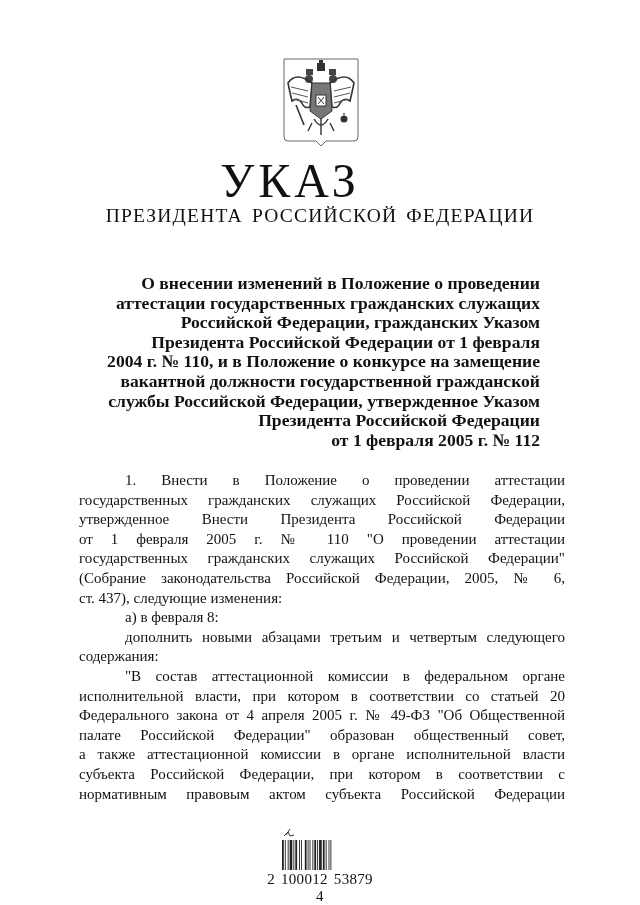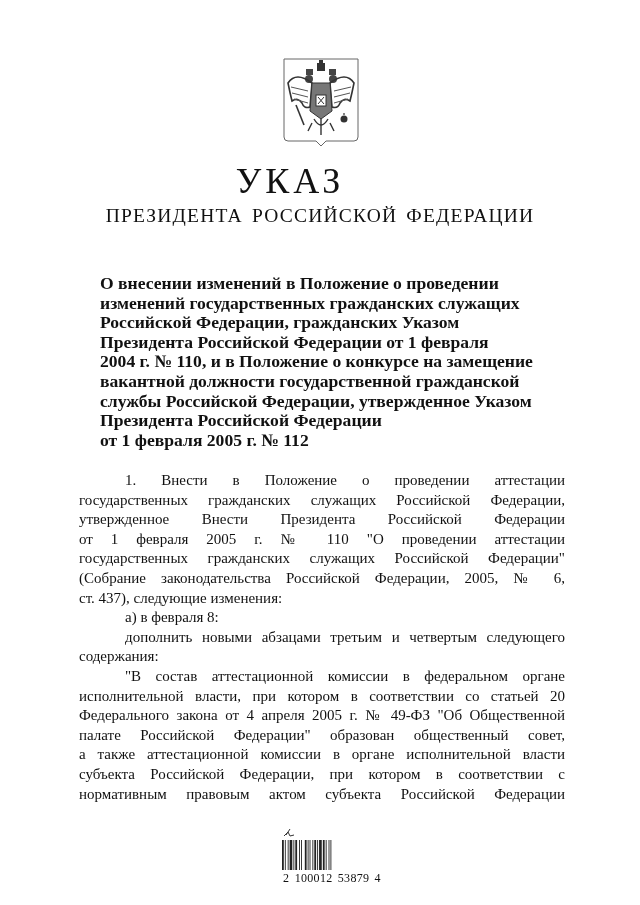--- a/index.html
+++ b/index.html
@@ -2,37 +2,37 @@
 <html><head>
 <meta charset="utf-8">
 <style>
   html, body { margin: 0; padding: 0; background: #ffffff; }
   body { width: 640px; height: 905px; position: relative; overflow: hidden;
          font-family: "Liberation Serif", "DejaVu Serif", serif; color: #111; }
 
   .emblem { position: absolute; left: 282px; top: 57px; width: 78px; height: 90px; }
 
   .decree-title { position: absolute; left: 0; width: 580px; top: 161px; text-align: center;
-                  font-size: 36px; letter-spacing: 4px; line-height: 40px; }
+                  font-size: 48px; letter-spacing: 4px; line-height: 40px; }
   .decree-subtitle { position: absolute; left: 0; width: 640px; top: 204px; text-align: center;
                      font-size: 19.5px; letter-spacing: 1.2px; word-spacing: 3px; line-height: 24px; }
 
-  .heading { position: absolute; left: 100px; width: 440px; top: 274px; text-align: left;
+  .heading { position: absolute; left: 100px; width: 440px; top: 274px; text-align: right;
              font-weight: bold; font-size: 17.6px; line-height: 19.6px; }
   .heading .hl { display: block; white-space: nowrap; }
 
   .body-text { position: absolute; left: 79px; width: 486px; top: 471px;
                font-size: 15px; line-height: 19.6px; }
   .body-text .ln { display: block; height: 19.6px; white-space: nowrap; overflow: visible; }
   .body-text .j { text-align: justify; text-align-last: justify; white-space: normal; }
   .body-text .ind { padding-left: 46px; }
 
   .barcode { position: absolute; left: 278px; top: 826px; width: 80px; height: 58px; }
-  .barcode-num { position: absolute; left: 274px; width: 116px; top: 871px; text-align: center;
-                 font-size: 12px; letter-spacing: 0.3px; word-spacing: 2px; }
+  .barcode-num { position: absolute; left: 262px; width: 116px; top: 871px; text-align: center;
+                 font-size: 15px; letter-spacing: 0.3px; word-spacing: 2px; }
 </style>
 </head>
 <body>
 
 <svg class="emblem" viewBox="0 0 78 90">
   <path d="M2 2 H76 V80 Q76 84 72 84 H44 L39 89 L34 84 H6 Q2 84 2 80 Z" fill="none" stroke="#666" stroke-width="1"></path>
 
   <rect x="35" y="6" width="8" height="8" fill="#333"></rect>
   <rect x="37" y="3" width="4" height="3" fill="#333"></rect>
   <rect x="24" y="12" width="7" height="6" fill="#444"></rect>
@@ -56,21 +56,21 @@
   <path d="M14 48 L22 68" stroke="#333" stroke-width="1.6"></path>
   <circle cx="62" cy="62" r="3.5" fill="#333"></circle>
   <path d="M62 56 L62 58" stroke="#333" stroke-width="1.2"></path>
 </svg>
 
 <div class="decree-title">УКАЗ</div>
 <div class="decree-subtitle">ПРЕЗИДЕНТА РОССИЙСКОЙ ФЕДЕРАЦИИ</div>
 
 <div class="heading" id="heading">
     <span class="hl">О внесении изменений в Положение о проведении</span>
-    <span class="hl">изменений государственных гражданских служащих</span>
+    <span class="hl">аттестации государственных гражданских служащих</span>
     <span class="hl">Российской Федерации, гражданских Указом</span>
     <span class="hl">Президента Российской Федерации от 1 февраля</span>
     <span class="hl">2004 г. № 110, и в Положение о конкурсе на замещение</span>
     <span class="hl">вакантной должности государственной гражданской</span>
     <span class="hl">службы Российской Федерации, утвержденное Указом</span>
     <span class="hl">Президента Российской Федерации</span>
     <span class="hl">от 1 февраля 2005 г. № 112</span>
   </div>
 
 <div class="body-text" id="body">

